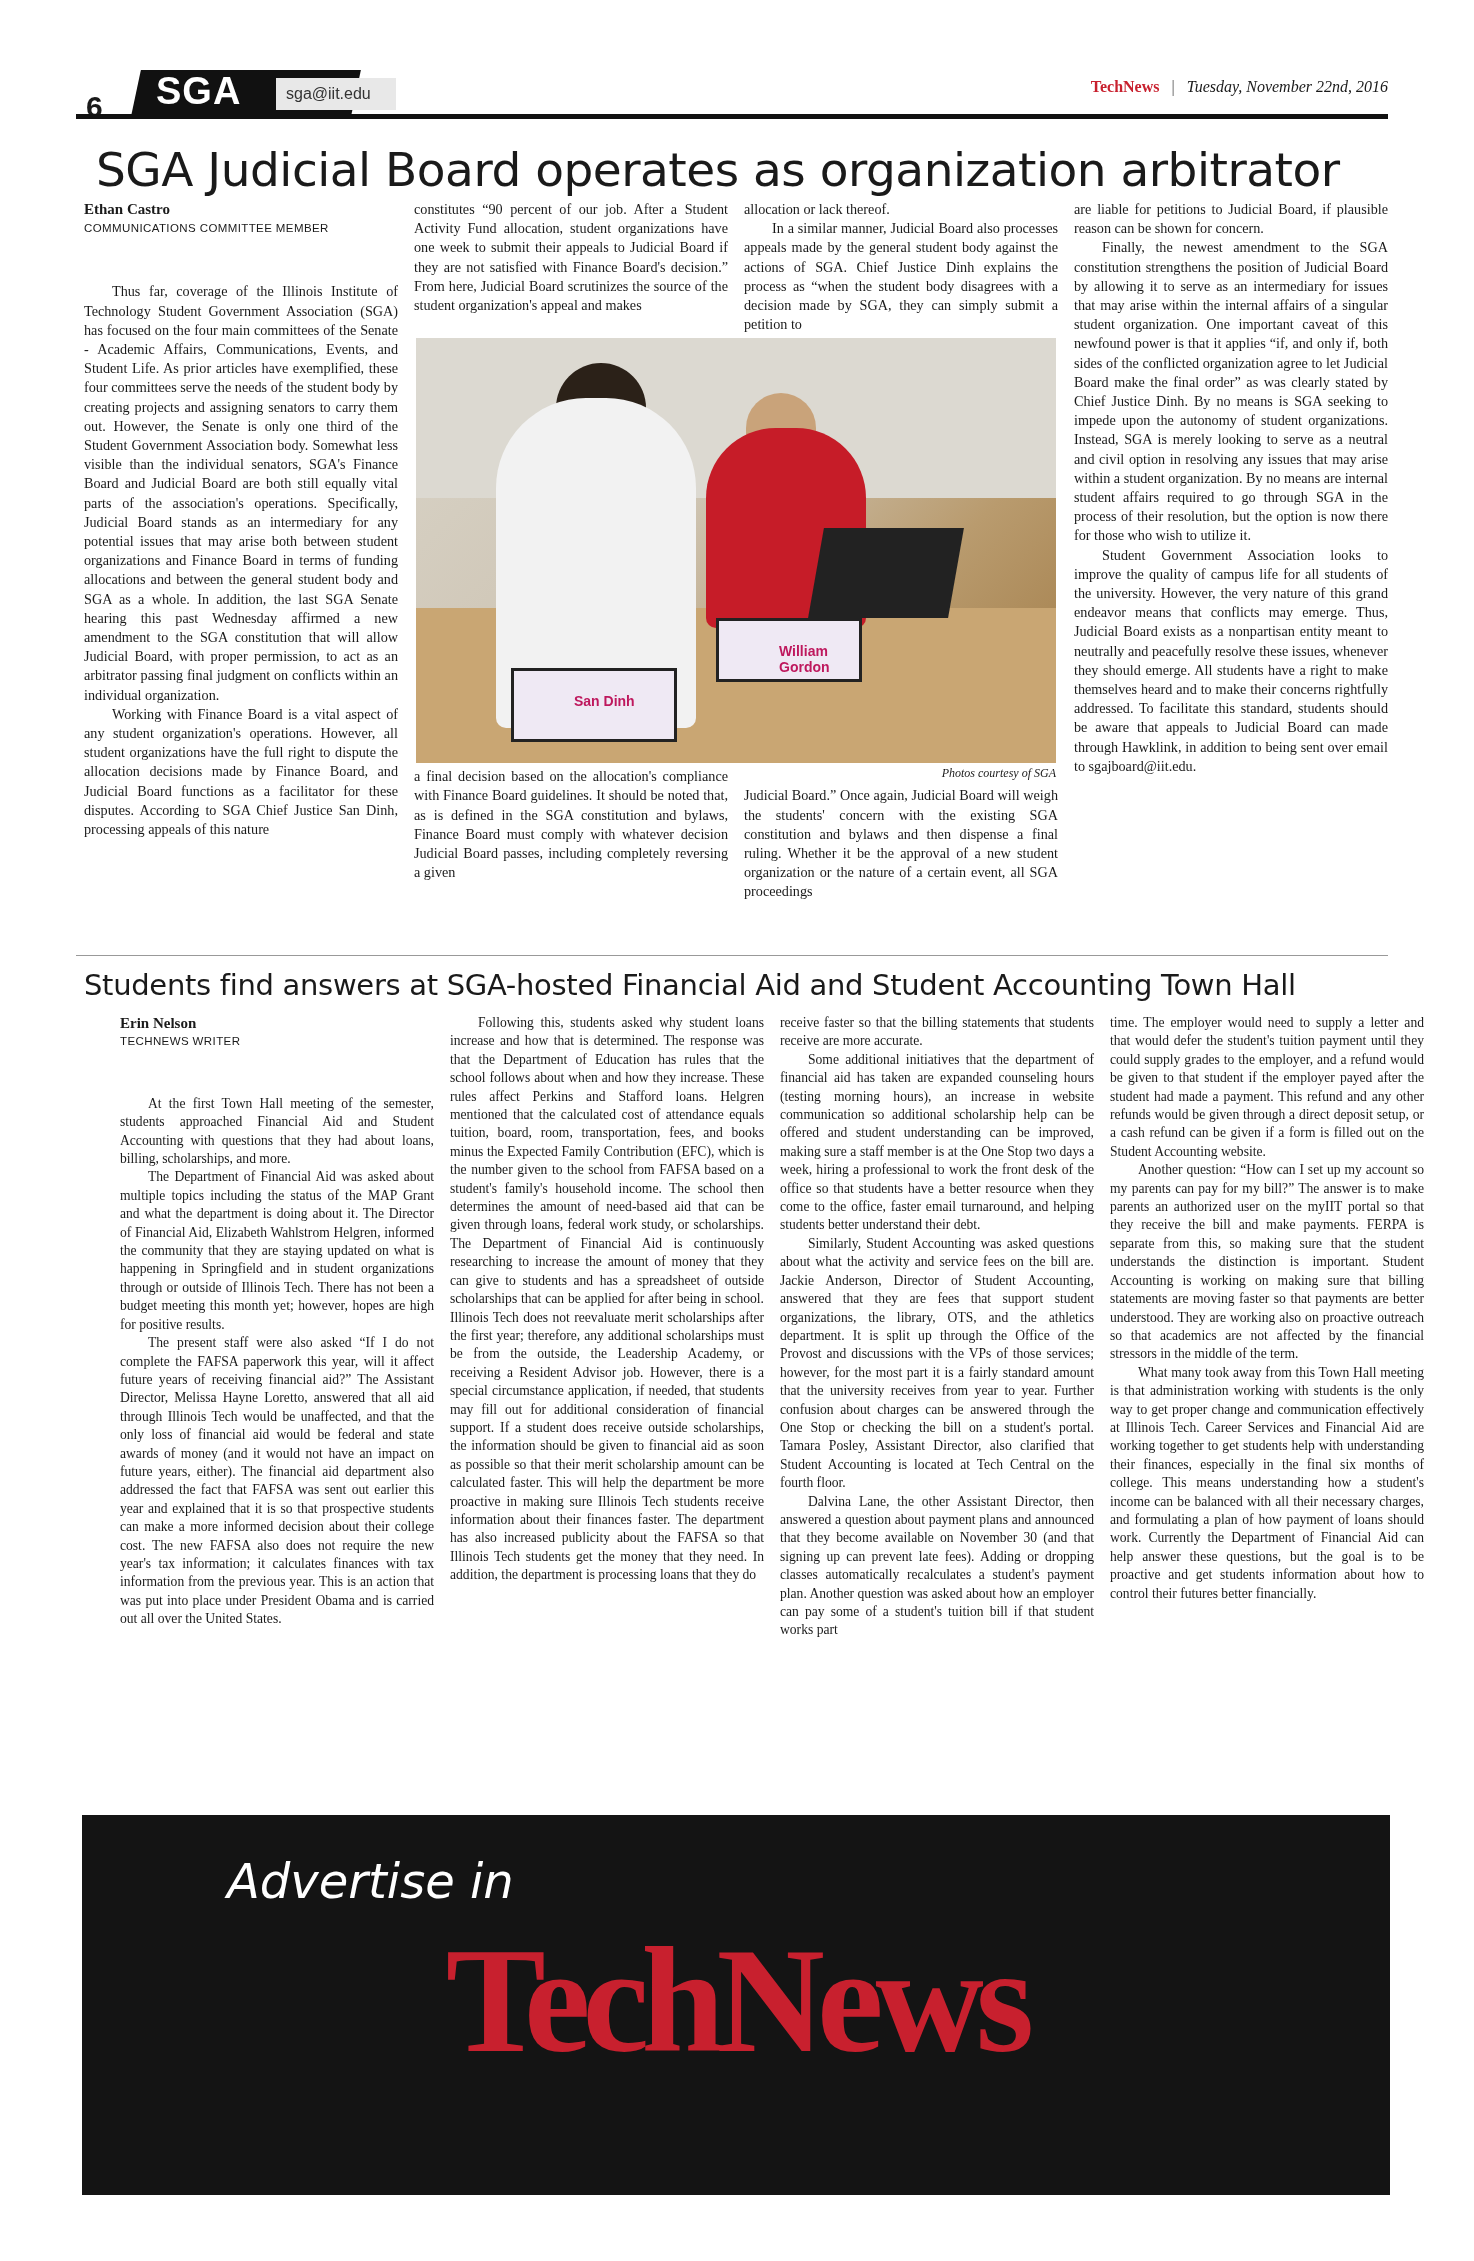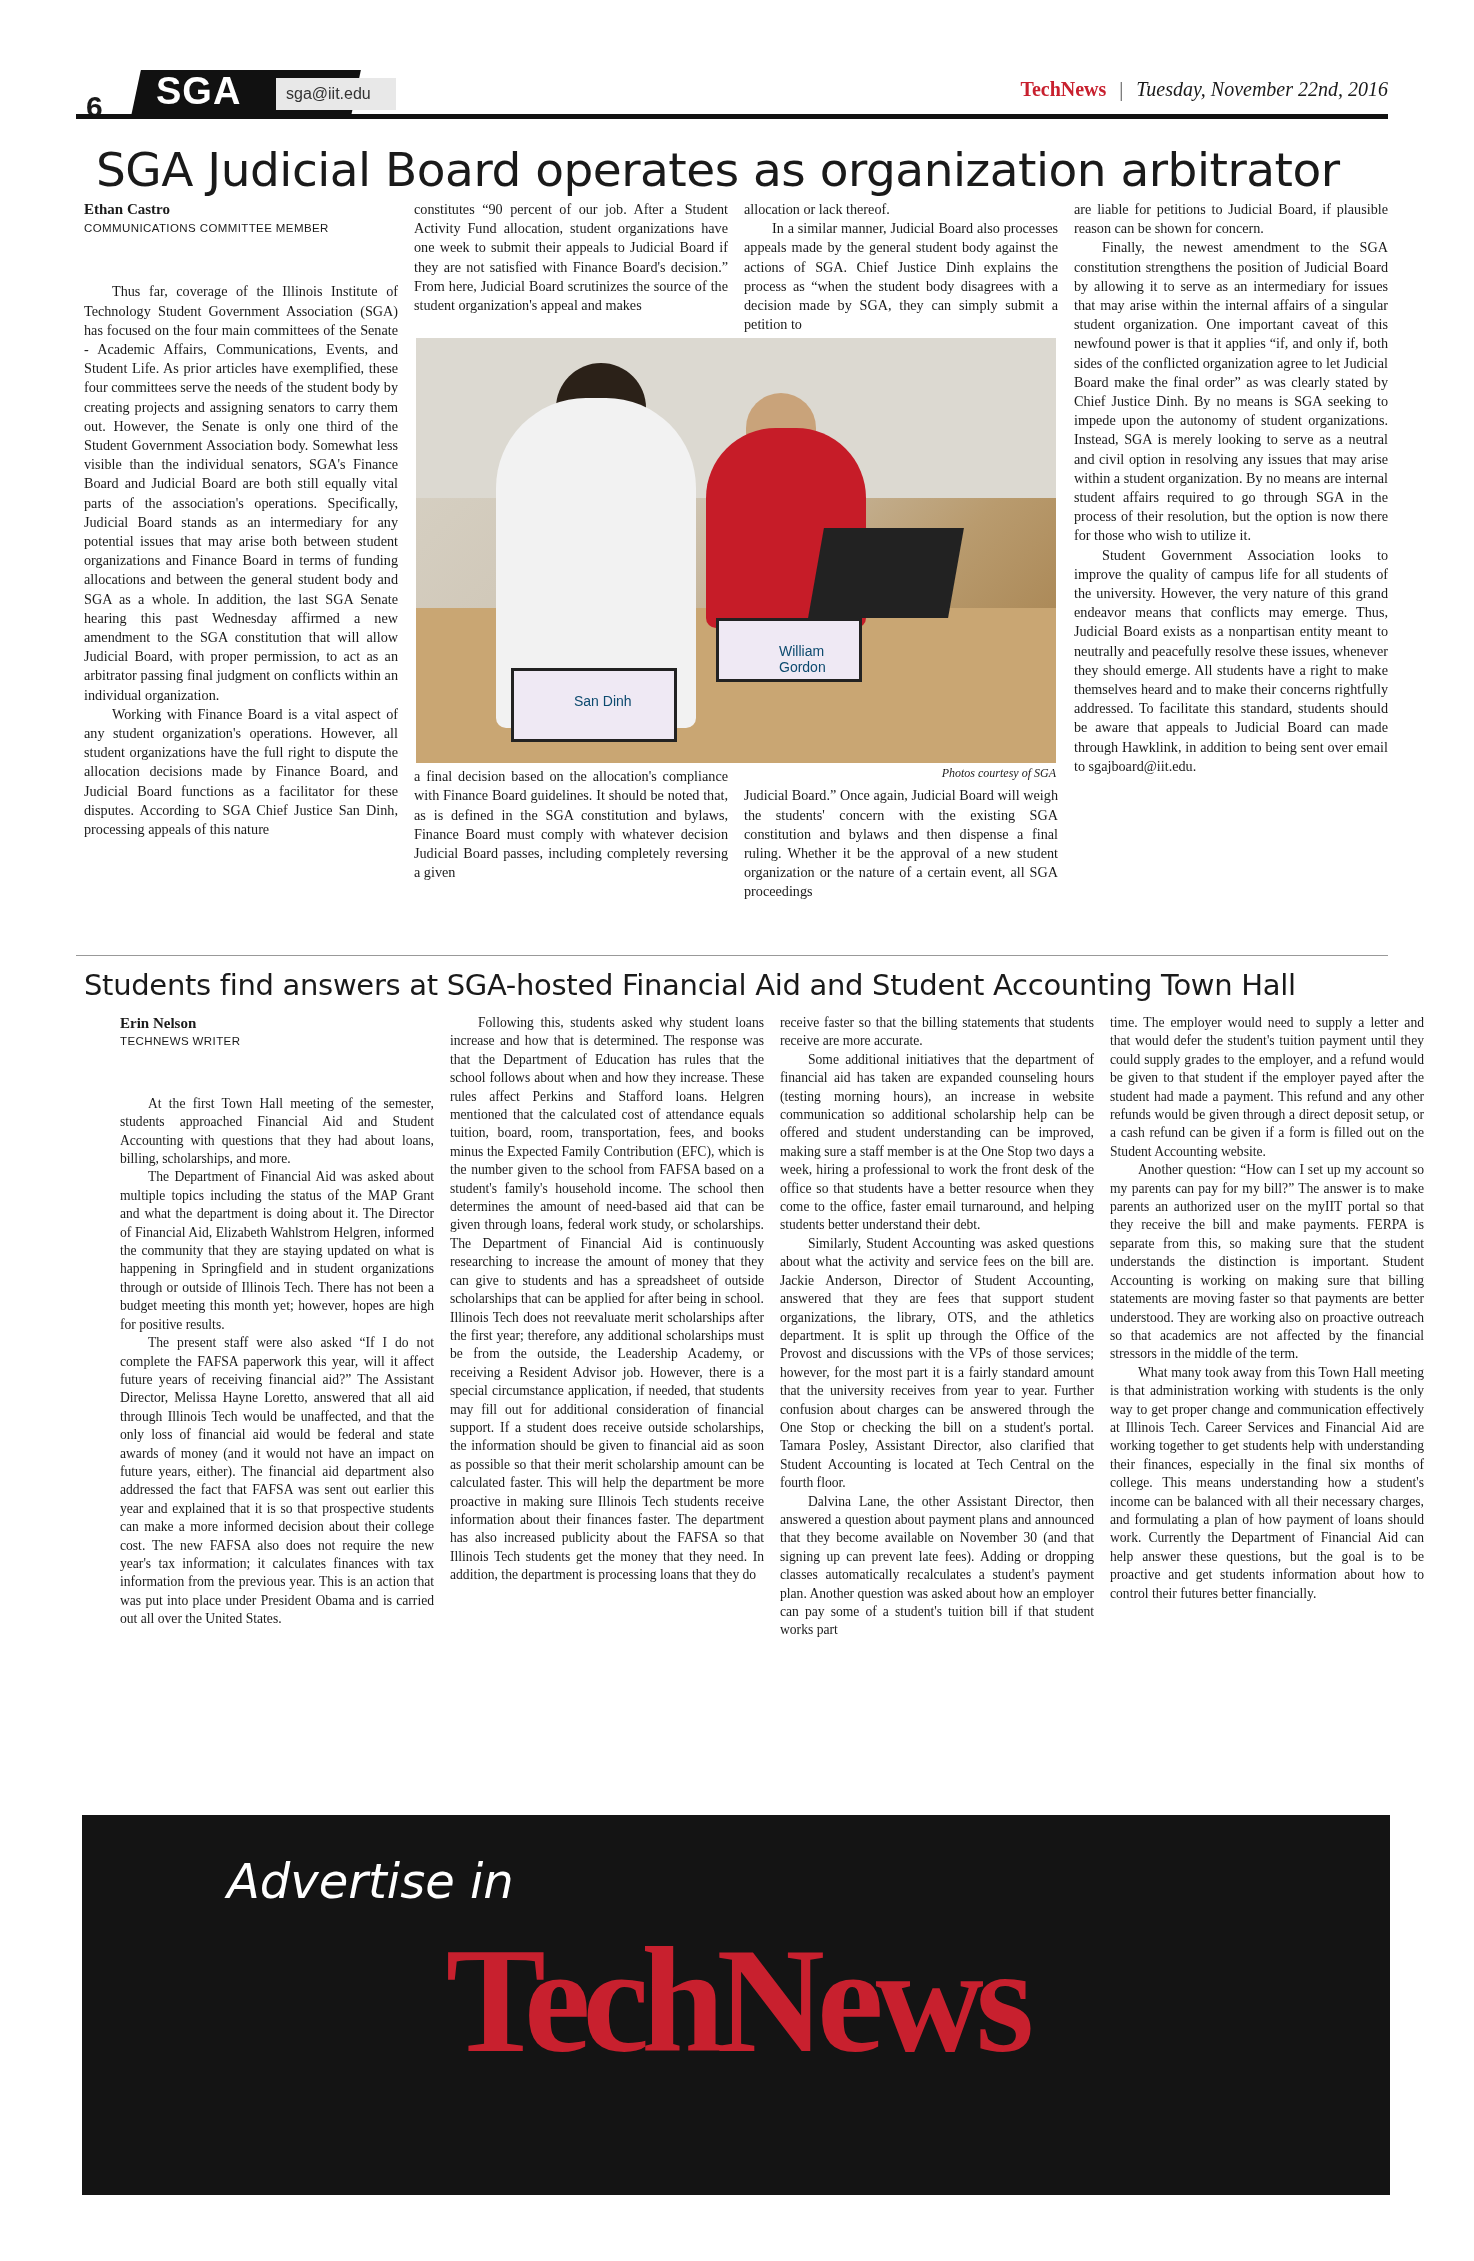--- a/index.html
+++ b/index.html
@@ -4,21 +4,21 @@
 <style>
   html, body { margin: 0; padding: 0; background: #fff; }
   body { width: 1474px; height: 2261px; position: relative; overflow: hidden; font-family: "Liberation Serif", serif; color: #1a1a1a; }
 
   
   .header { position: absolute; left: 76px; top: 64px; width: 1312px; height: 60px; }
   .page-num { position: absolute; left: 10px; top: 26px; font-family: "Liberation Sans", sans-serif; font-weight: bold; font-size: 30px; }
   .sga-tab { position: absolute; left: 60px; top: 6px; width: 220px; height: 46px; background: #111; transform: skewX(-12deg); }
   .sga-label { position: absolute; left: 80px; top: 6px; font-family: "Liberation Sans", sans-serif; font-weight: bold; font-size: 38px; color: #fff; letter-spacing: 1px; }
   .sga-email { position: absolute; left: 200px; top: 14px; width: 110px; height: 32px; background: #e8e8e8; font-family: "Liberation Sans", sans-serif; font-size: 16px; line-height: 32px; padding-left: 10px; color: #333; }
-  .masthead-right { position: absolute; right: 0; top: 14px; font-size: 20px; }
+  .masthead-right { position: absolute; right: 0; top: 14px; font-size: 16px; }
   .masthead-brand { color: #c8202e; font-weight: bold; font-family: "Liberation Serif", serif; }
   .masthead-sep { color: #555; margin: 0 8px; }
   .masthead-date { font-style: italic; }
   .header-rule { position: absolute; left: 76px; top: 114px; width: 1312px; height: 5px; background: #111; }
 
   .headline { position: absolute; left: 84px; top: 130px; font-family: "DejaVu Sans", sans-serif; font-size: 47px; letter-spacing: -0.5px; }
 
   .cols { position: absolute; display: grid; grid-template-columns: repeat(4, 1fr); column-gap: 16px; font-size: 14.2px; line-height: 19.2px; text-align: justify; }
   .col { position: relative; }
   .byline-name { font-weight: bold; font-size: 15px; }
@@ -30,21 +30,21 @@
   .photo { position: absolute; left: 416px; top: 338px; width: 640px; height: 425px; background: linear-gradient(135deg,#d9d4c8 0%,#cfc6b6 40%,#b99b6e 70%,#a07a45 100%); overflow: hidden; }
   .photo .wall { position:absolute; left:0; top:0; width:100%; height:160px; background:#dcd9d1; }
   .photo .desk { position:absolute; left:0; top:270px; width:100%; height:155px; background:#c9a673; }
   .photo .p1 { position:absolute; left:80px; top:60px; width:200px; height:330px; background:#f2f2f2; border-radius:90px 90px 10px 10px; }
   .photo .p1h { position:absolute; left:140px; top:25px; width:90px; height:100px; background:#2b2118; border-radius:45px; }
   .photo .p2 { position:absolute; left:290px; top:90px; width:160px; height:200px; background:#c61c28; border-radius:70px 70px 10px 10px; }
   .photo .p2h { position:absolute; left:330px; top:55px; width:70px; height:80px; background:#c9a37a; border-radius:35px; }
   .photo .laptop { position:absolute; left:400px; top:190px; width:140px; height:90px; background:#222; transform: skewX(-10deg); }
   .photo .sign1 { position:absolute; left:95px; top:330px; width:160px; height:68px; background:#efe9f4; border:3px solid #222; }
   .photo .sign2 { position:absolute; left:300px; top:280px; width:140px; height:58px; background:#efe9f4; border:3px solid #222; }
-  .photo .sign-text { font-family:"Liberation Sans",sans-serif; font-size:14px; font-weight:normal; color:#0c4a6e; position:absolute; left:60px; top:22px; }
+  .photo .sign-text { font-family:"Liberation Sans",sans-serif; font-size:14px; font-weight:bold; color:#be185d; position:absolute; left:60px; top:22px; }
   .caption { position: absolute; left: 416px; top: 766px; width: 640px; text-align: right; font-style: italic; font-size: 12px; }
 
   .divider { position: absolute; left: 76px; top: 955px; width: 1312px; height: 1px; background: #999; }
   .headline2 { position: absolute; left: 84px; top: 968px; font-family: "DejaVu Sans", sans-serif; font-size: 29px; letter-spacing: -0.3px; }
   .article2 { left: 84px; top: 1014px; width: 1304px; height: 780px; font-size: 13.6px; line-height: 18.4px; margin-left: 36px; }
 
   .ad { position: absolute; left: 82px; top: 1815px; width: 1308px; height: 380px; background: #141414; }
   .ad-top { position: absolute; left: 145px; top: 38px; font-family: "DejaVu Sans", sans-serif; color: #fff; font-size: 48px; font-style: italic; font-weight: 200; }
   .ad-brand { position: absolute; left: 0; width: 100%; top: 110px; text-align: center; font-family: "Liberation Serif", serif; font-weight: bold; color: #c8202e; font-size: 150px; letter-spacing: -8px; line-height: 150px; }
   .ad-contact { position: absolute; left: 0; width: 100%; top: 285px; text-align: center; font-family: "DejaVu Sans", sans-serif; color: #fff; font-size: 34px; font-style: italic; }

